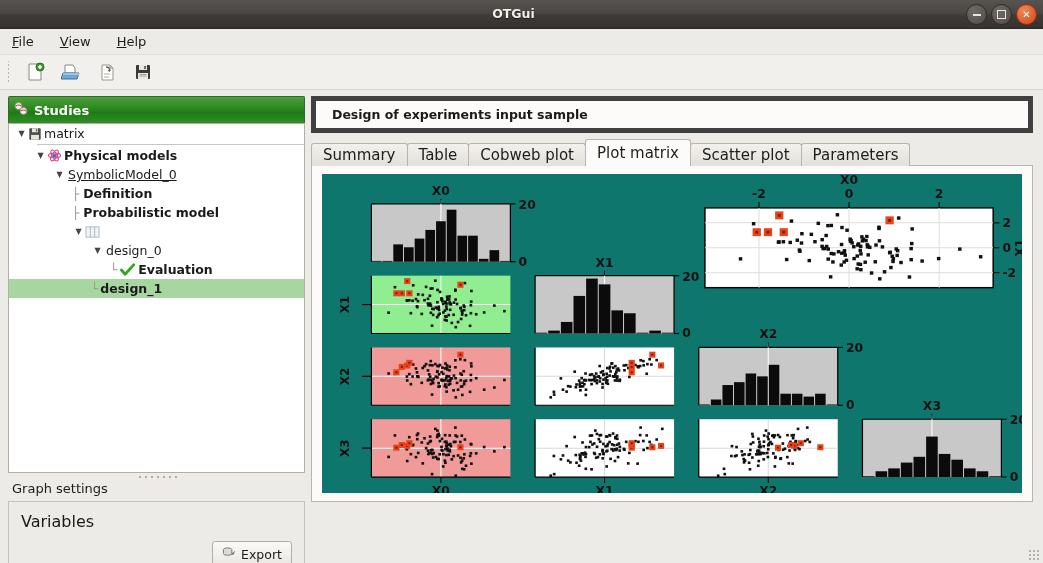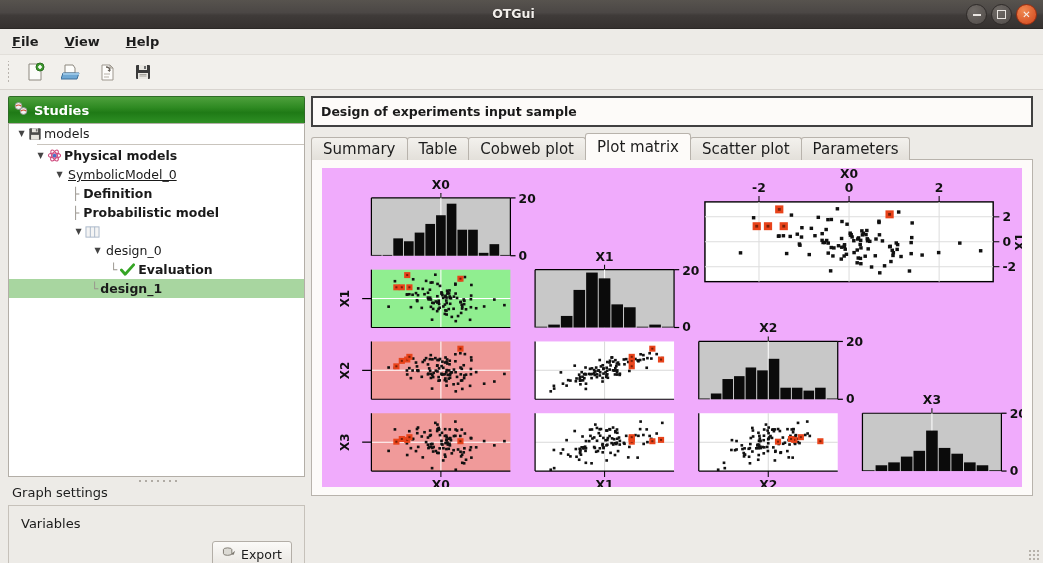--- a/index.html
+++ b/index.html
@@ -26,21 +26,21 @@
         font-size:10px;line-height:1;color:#f6f3ef;font-family:"DejaVu Sans",sans-serif;}
   .wbtn.min{background:radial-gradient(circle at 35% 30%,#6f6a66,#514c49);border:1px solid #2f2b29;}
   .wbtn.max{background:radial-gradient(circle at 35% 30%,#6f6a66,#514c49);border:1px solid #2f2b29;}
   .wbtn.close{background:radial-gradient(circle at 35% 30%,#f08a52,#d1431a);border:1px solid #9c2f10;}
   .wbtn .bar{width:8px;height:2px;background:#e9e5e1;display:block;}
   .wbtn .sq{width:7px;height:7px;border:1.5px solid #e9e5e1;display:block;}
 
   
   .menubar{
     height:25px;background:#edebe7;display:flex;align-items:center;
-    padding-left:10px;gap:22px;border-bottom:1px solid #e2dfda;font-weight:bold;
+    padding-left:10px;gap:22px;border-bottom:1px solid #e2dfda;
   }
   .menuitem{font-size:13px;color:#1d1d1d;cursor:default;padding:2px 2px;}
   .menuitem u{text-decoration:underline;}
 
   
   .toolbar{
     height:34px;background:#f2f0ec;border-bottom:1px solid #d8d4cf;
     display:flex;align-items:center;padding-left:6px;gap:10px;
   }
   .grip{width:6px;height:22px;
@@ -75,55 +75,55 @@
   .guide{color:#9a958e;font-family:"DejaVu Sans Mono",monospace;font-size:12px;}
 
   .splitter{height:8px;display:flex;align-items:center;justify-content:center;}
   .splitter .dots{width:40px;height:4px;
     background-image:radial-gradient(#b0aba4 1px,transparent 1px);
     background-size:6px 4px;}
 
   .gs-title{font-size:13px;margin:0 0 5px 4px;color:#1d1d1d;}
   .gs-box{border:1px solid #c6c1ba;background:#edebe7;padding:10px 12px 12px 12px;box-sizing:border-box;}
   .gs-row{display:flex;align-items:center;gap:10px;}
-  .gs-label{font-size:13px;}
+  .gs-label{font-size:16px;}
   .combo{
     flex:1;height:24px;border:1px solid #b3aea7;border-radius:3px;
     background:linear-gradient(to bottom,#ffffff,#f2f0ec);
     display:flex;align-items:center;padding:0 6px;font-size:12.5px;position:relative;
   }
   .combo .caret{position:absolute;right:8px;width:0;height:0;
     border-left:4px solid transparent;border-right:4px solid transparent;border-top:5px solid #4b4743;}
   .gs-actions{display:flex;justify-content:flex-end;margin-top:10px;}
   .btn{
     height:25px;border:1px solid #b3aea7;border-radius:3px;
     background:linear-gradient(to bottom,#fbfaf8,#e8e5e0);
     display:flex;align-items:center;gap:4px;padding:0 9px;font-size:12.5px;cursor:default;
   }
 
   
   .hdr-box{
-    border:2px solid #404040;background:#fdfbf9;height:27px;display:flex;align-items:center;
-    padding-left:8px;font-weight:bold;font-size:12.5px;
+    border:5px solid #404040;background:#fdfbf9;height:27px;display:flex;align-items:center;
+    padding-left:16px;font-weight:bold;font-size:12.5px;
   }
   .tabs{display:flex;align-items:flex-end;height:27px;margin-top:6px;position:relative;z-index:2;}
   .tab{
     height:22px;border:1px solid #b8b3ac;border-bottom:none;border-radius:3px 3px 0 0;
     background:linear-gradient(to bottom,#f3f1ed,#e3e0da);
     display:flex;align-items:center;padding:0 11px;font-size:15px;margin-right:-1px;cursor:default;
     color:#1d1d1d;
   }
   .tab.active{
     height:26px;background:#fdfbf9;border-color:#b8b3ac;position:relative;z-index:3;
   }
   .panel{
     border:1px solid #b8b3ac;background:#fdfbf9;height:337px;margin-top:-1px;
     position:relative;box-sizing:border-box;padding:8px 10px;
   }
-  .plotwrap{background:#f0abfc;width:100%;height:100%;box-sizing:border-box;}
+  .plotwrap{background:#0f766e;width:100%;height:100%;box-sizing:border-box;}
 
   
   .corner-grip{position:absolute;right:3px;bottom:2px;width:12px;height:12px;
     background-image:radial-gradient(#b6b1aa 1px,transparent 1px);
     background-size:4px 4px;}
 </style>
 </head>
 <body>
 
 <div class="titlebar">
@@ -211,21 +211,21 @@
       <div class="trow" style="padding-left:6px;">
         <span class="arrow">▼</span>
         <span style="display:flex;align-items:center;">
           <svg width="14" height="14" viewBox="0 0 16 16">
             <rect x="1.5" y="1.5" width="13" height="13" rx="1" fill="#4a4a4a"></rect>
             <rect x="4.5" y="1.5" width="7" height="4.5" fill="#e6e4df"></rect>
             <rect x="9" y="2.4" width="1.8" height="2.7" fill="#6d6d6d"></rect>
             <rect x="3.5" y="9" width="9" height="5.5" fill="#e6e4df"></rect>
           </svg>
         </span>
-        <span class="tlabel">models</span>
+        <span class="tlabel">matrix</span>
       </div>
       <div class="sep-line"></div>
 
       <div class="trow" style="padding-left:25px;">
         <span class="arrow">▼</span>
         <span style="display:flex;align-items:center;">
           <svg width="15" height="15" viewBox="0 0 16 16">
             <g stroke="#cf4a7e" stroke-width="1.1" fill="none">
               <ellipse cx="8" cy="8" rx="6.5" ry="2.6"></ellipse>
               <ellipse cx="8" cy="8" rx="6.5" ry="2.6" transform="rotate(60 8 8)"></ellipse>

